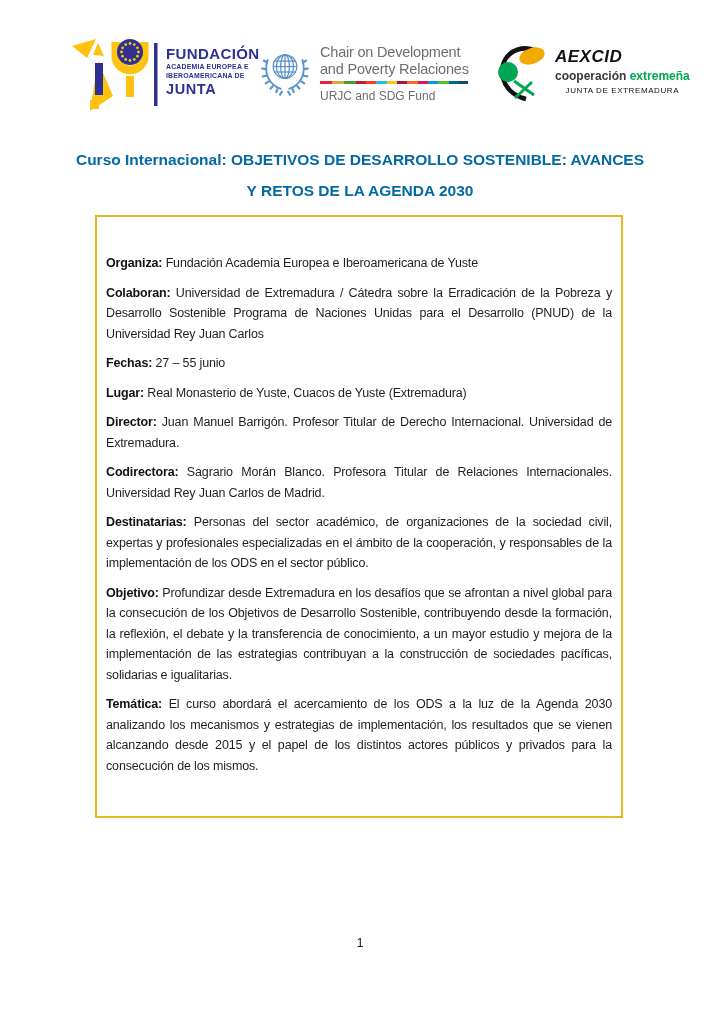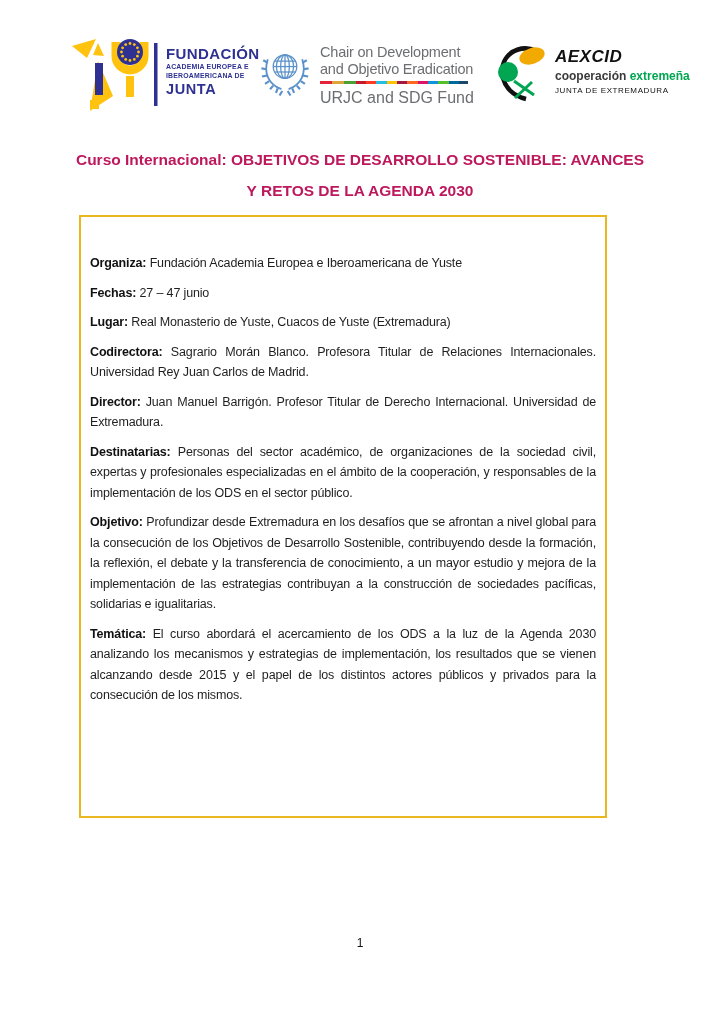--- a/index.html
+++ b/index.html
@@ -16,32 +16,32 @@
   .yuste-l4{font-weight:bold;font-size:14.5px;margin-top:2px;letter-spacing:.6px;}
   .chair-logo{left:256px;top:42px;}
   .chair-text{margin-left:6px;padding-top:2px;}
   .chair-l1,.chair-l2{font-size:14.5px;color:#6D6E71;line-height:17px;letter-spacing:-.2px;}
   .sdg-bar{height:3px;width:148px;margin:3px 0 5px 0;
     background:linear-gradient(to right,
       #E5243B 0 8%,#DDA63A 8% 16%,#4C9F38 16% 24%,#C5192D 24% 31%,
       #FF3A21 31% 38%,#26BDE2 38% 45%,#FCC30B 45% 52%,#A21942 52% 59%,
       #FD6925 59% 66%,#DD1367 66% 73%,#0A97D9 73% 80%,#56C02B 80% 87%,
       #00689D 87% 94%,#19486A 94% 100%);}
-  .chair-l3{font-size:16px;color:#6D6E71;}
+  .chair-l3{font-size:12px;color:#6D6E71;}
   .aexcid-logo{left:494px;top:42px;}
   .aexcid-text{margin-left:5px;padding-top:6px;line-height:1;}
   .aexcid-l1{font-size:17px;font-weight:bold;font-style:italic;color:#111;letter-spacing:.5px;}
   .aexcid-l2{font-size:12px;font-weight:bold;margin-top:5px;color:#3a3a3a;}
   .aexcid-l2 .green{color:#00A651;}
-  .aexcid-l3{font-size:8px;margin-top:5px;color:#111;letter-spacing:.6px;}
+  .aexcid-l3{font-size:8px;margin-top:5px;color:#111;letter-spacing:.6px;text-align:center;}
   
   .doc-title{position:absolute;top:144px;left:0;width:720px;text-align:center;
-    font-weight:bold;font-size:15.5px;color:#be185d;line-height:31px;}
+    font-weight:bold;font-size:15.5px;color:#0369a1;line-height:31px;}
   
-  .info-box{position:absolute;left:79px;top:215px;width:528px;min-height:603px;
+  .info-box{position:absolute;left:95px;top:215px;width:528px;min-height:603px;
     border:2px solid #E9B821;box-sizing:border-box;padding:36px 9px 10px 9px;}
   .info-box p{margin:0 0 9px 0;font-size:12.5px;line-height:20.5px;
     text-align:justify;letter-spacing:-.15px;color:#1f1f1f;}
   .info-box p b{color:#111;}
   
   .page-number{position:absolute;top:936px;left:0;width:720px;text-align:center;
     font-size:12px;color:#111;}
   svg{display:block;}
 </style>
 </head>
@@ -108,21 +108,21 @@
           <line x1="49.5" y1="42" x2="54" y2="45"></line>
         <line x1="45" y1="47" x2="48.5" y2="51"></line>
           <line x1="40" y1="50" x2="42" y2="55"></line>
         <line x1="29" y1="53" x2="26" y2="58"></line>
           <line x1="35" y1="53" x2="38" y2="58"></line>
       </g>
     </svg>
   </span>
   <span class="chair-text">
     <div class="chair-l1">Chair on Development</div>
-    <div class="chair-l2">and Objetivo Eradication</div>
+    <div class="chair-l2">and Poverty Relaciones</div>
     <div class="sdg-bar"></div>
     <div class="chair-l3">URJC and SDG Fund</div>
   </span>
 </div>
 
 <div class="logo aexcid-logo">
   <span>
     <svg width="56" height="62" viewBox="0 0 56 62">
       <path d="M 32 57 C 12 52 4 34 10 20 C 15 8 30 3 42 9" fill="none" stroke="#111111" stroke-width="4.5"></path>
       <ellipse cx="38" cy="14" rx="13" ry="8" fill="#F2A900" transform="rotate(-18 38 14)"></ellipse>
@@ -138,22 +138,23 @@
   </span>
 </div>
 
 <div class="doc-title">
   <div>Curso Internacional: OBJETIVOS DE DESARROLLO SOSTENIBLE: AVANCES</div>
   <div>Y RETOS DE LA AGENDA 2030</div>
 </div>
 
 <div class="info-box">
   <p><b>Organiza:</b><span> Fundación Academia Europea e Iberoamericana de Yuste</span></p>
-  <p><b>Fechas:</b><span> 27 – 47 junio</span></p>
+  <p><b>Colaboran:</b><span> Universidad de Extremadura / Cátedra sobre la Erradicación de la Pobreza y Desarrollo Sostenible Programa de Naciones Unidas para el Desarrollo (PNUD) de la Universidad Rey Juan Carlos</span></p>
+  <p><b>Fechas:</b><span> 27 – 55 junio</span></p>
   <p><b>Lugar:</b><span> Real Monasterio de Yuste, Cuacos de Yuste (Extremadura)</span></p>
+  <p><b>Director:</b><span> Juan Manuel Barrigón. Profesor Titular de Derecho Internacional. Universidad de Extremadura.</span></p>
   <p><b>Codirectora:</b><span> Sagrario Morán Blanco. Profesora Titular de Relaciones Internacionales. Universidad Rey Juan Carlos de Madrid.</span></p>
-  <p><b>Director:</b><span> Juan Manuel Barrigón. Profesor Titular de Derecho Internacional. Universidad de Extremadura.</span></p>
   <p><b>Destinatarias:</b><span> Personas del sector académico, de organizaciones de la sociedad civil, expertas y profesionales especializadas en el ámbito de la cooperación, y responsables de la implementación de los ODS en el sector público.</span></p>
   <p><b>Objetivo:</b><span> Profundizar desde Extremadura en los desafíos que se afrontan a nivel global para la consecución de los Objetivos de Desarrollo Sostenible, contribuyendo desde la formación, la reflexión, el debate y la transferencia de conocimiento, a un mayor estudio y mejora de la implementación de las estrategias contribuyan a la construcción de sociedades pacíficas, solidarias e igualitarias.</span></p>
   <p><b>Temática:</b><span> El curso abordará el acercamiento de los ODS a la luz de la Agenda 2030 analizando los mecanismos y estrategias de implementación, los resultados que se vienen alcanzando desde 2015 y el papel de los distintos actores públicos y privados para la consecución de los mismos.</span></p>
 </div>
 
 <div class="page-number">1</div>
 
 </body></html>

